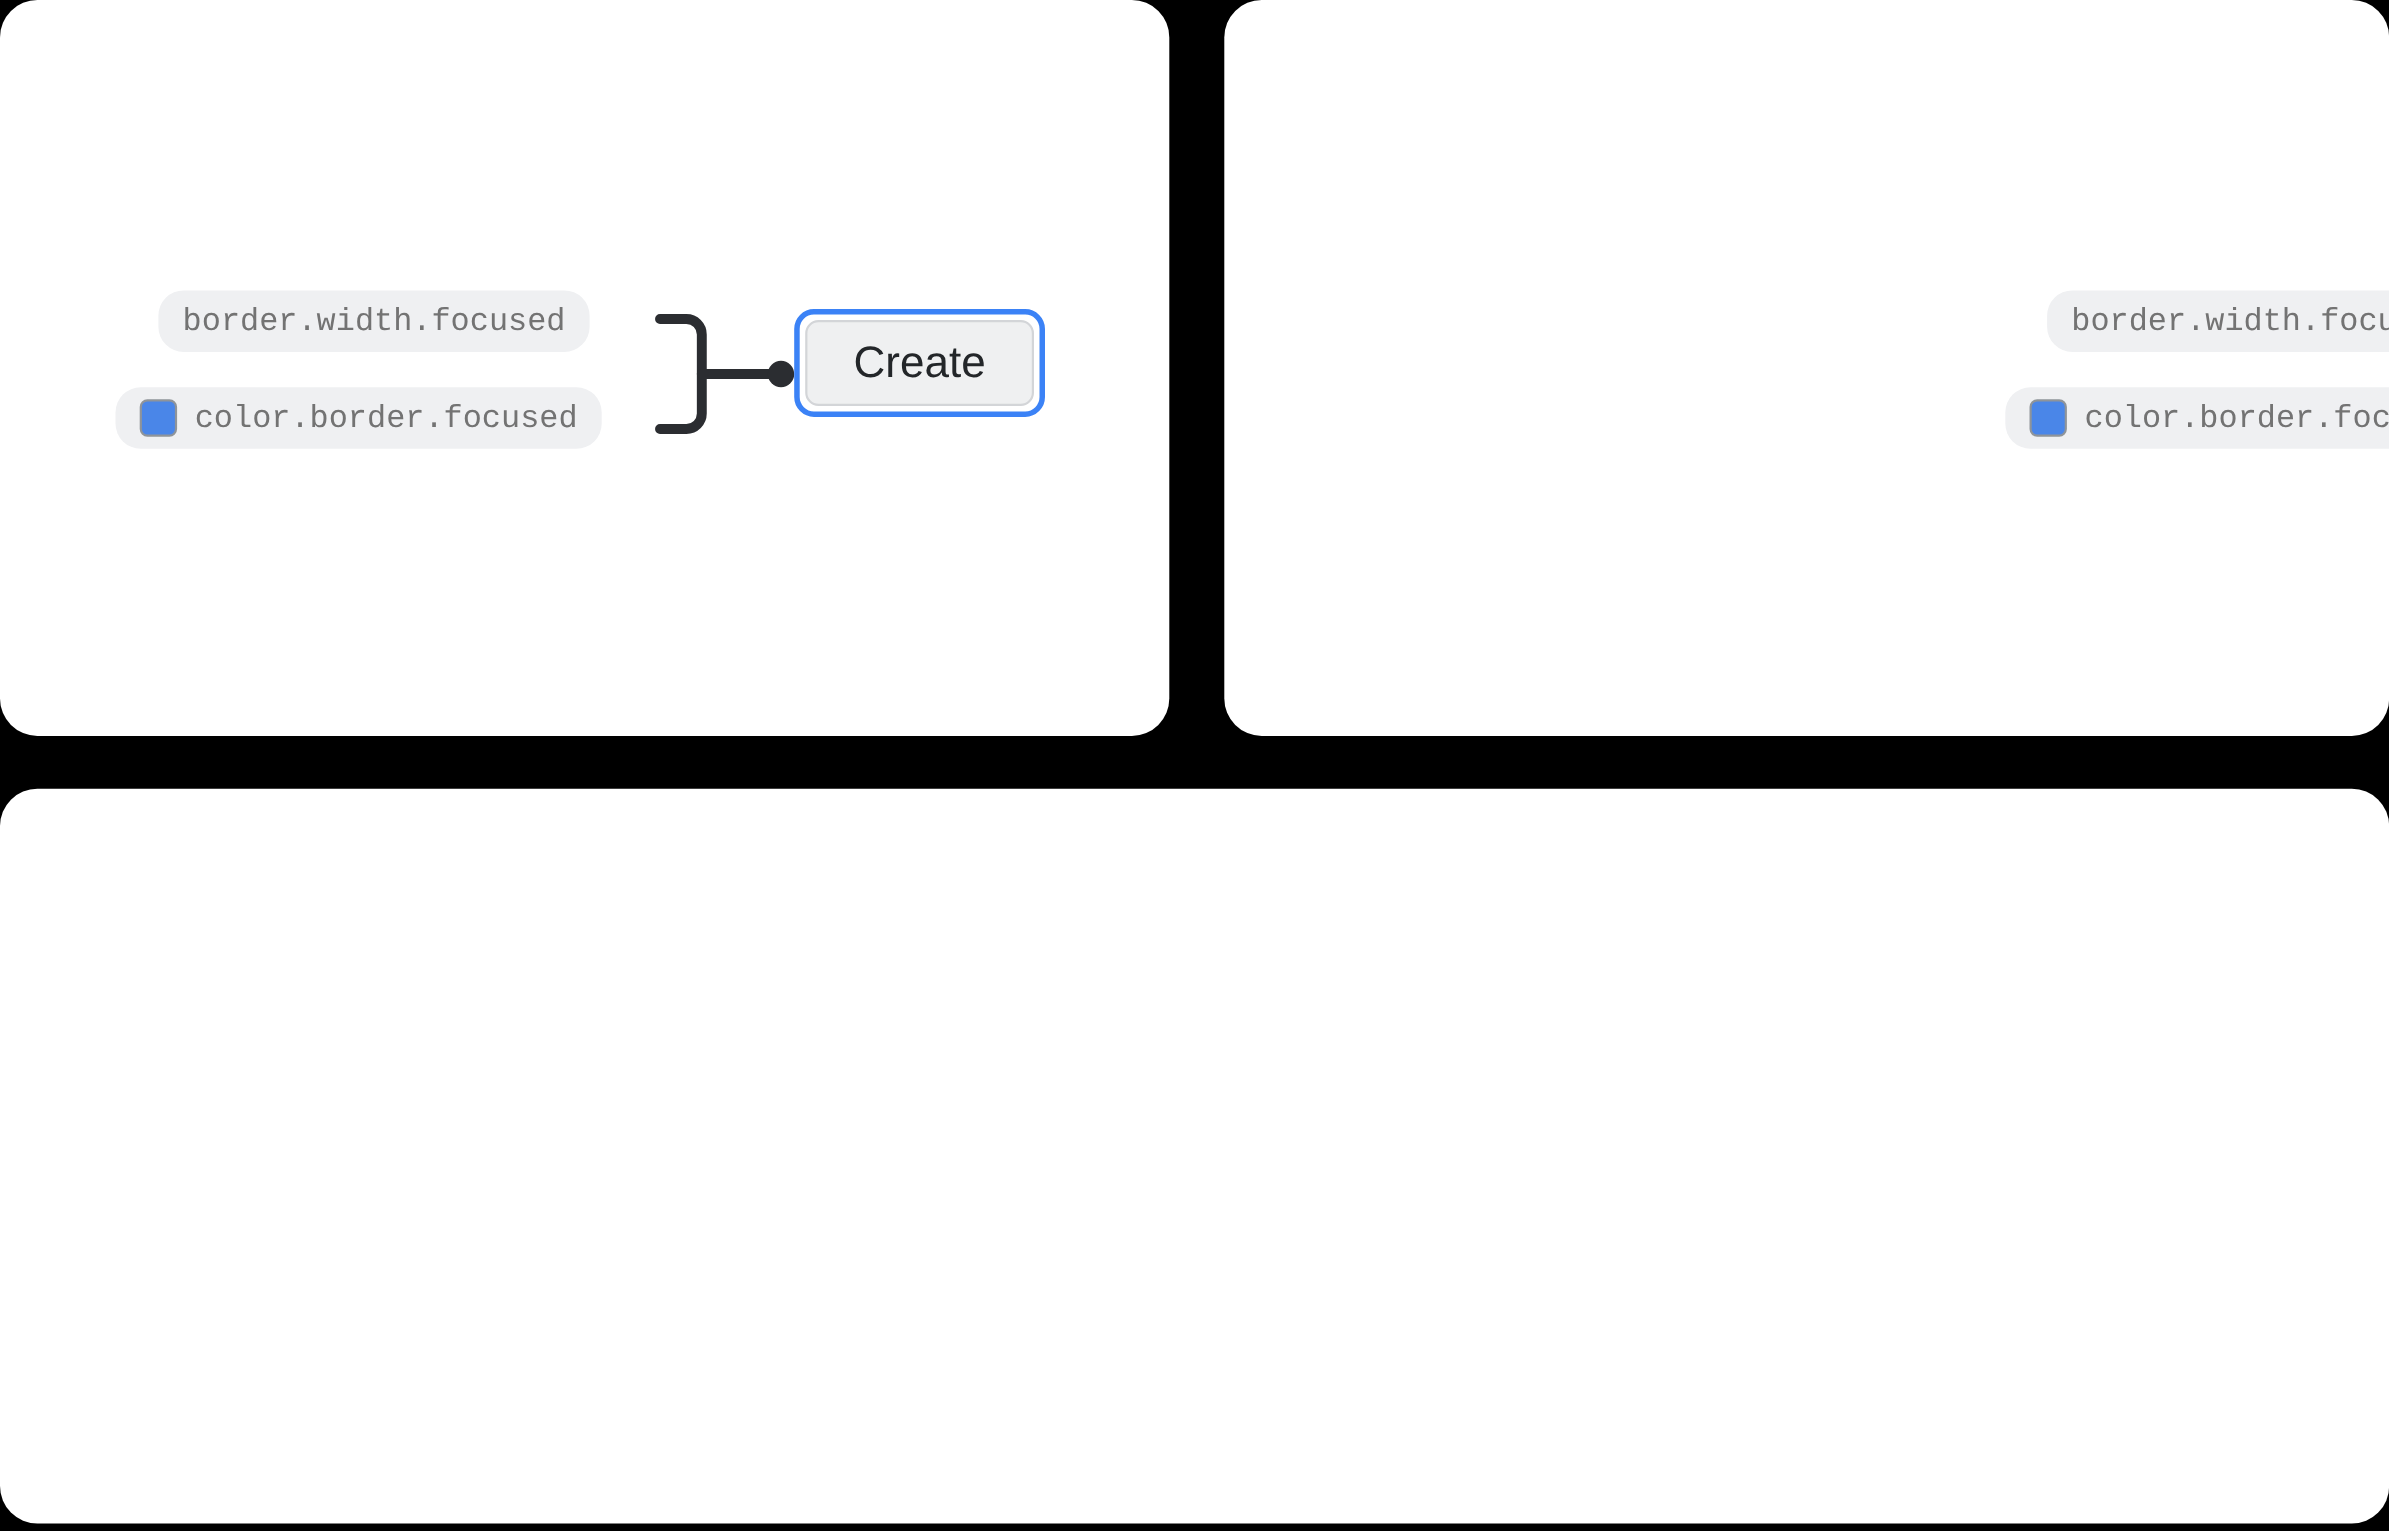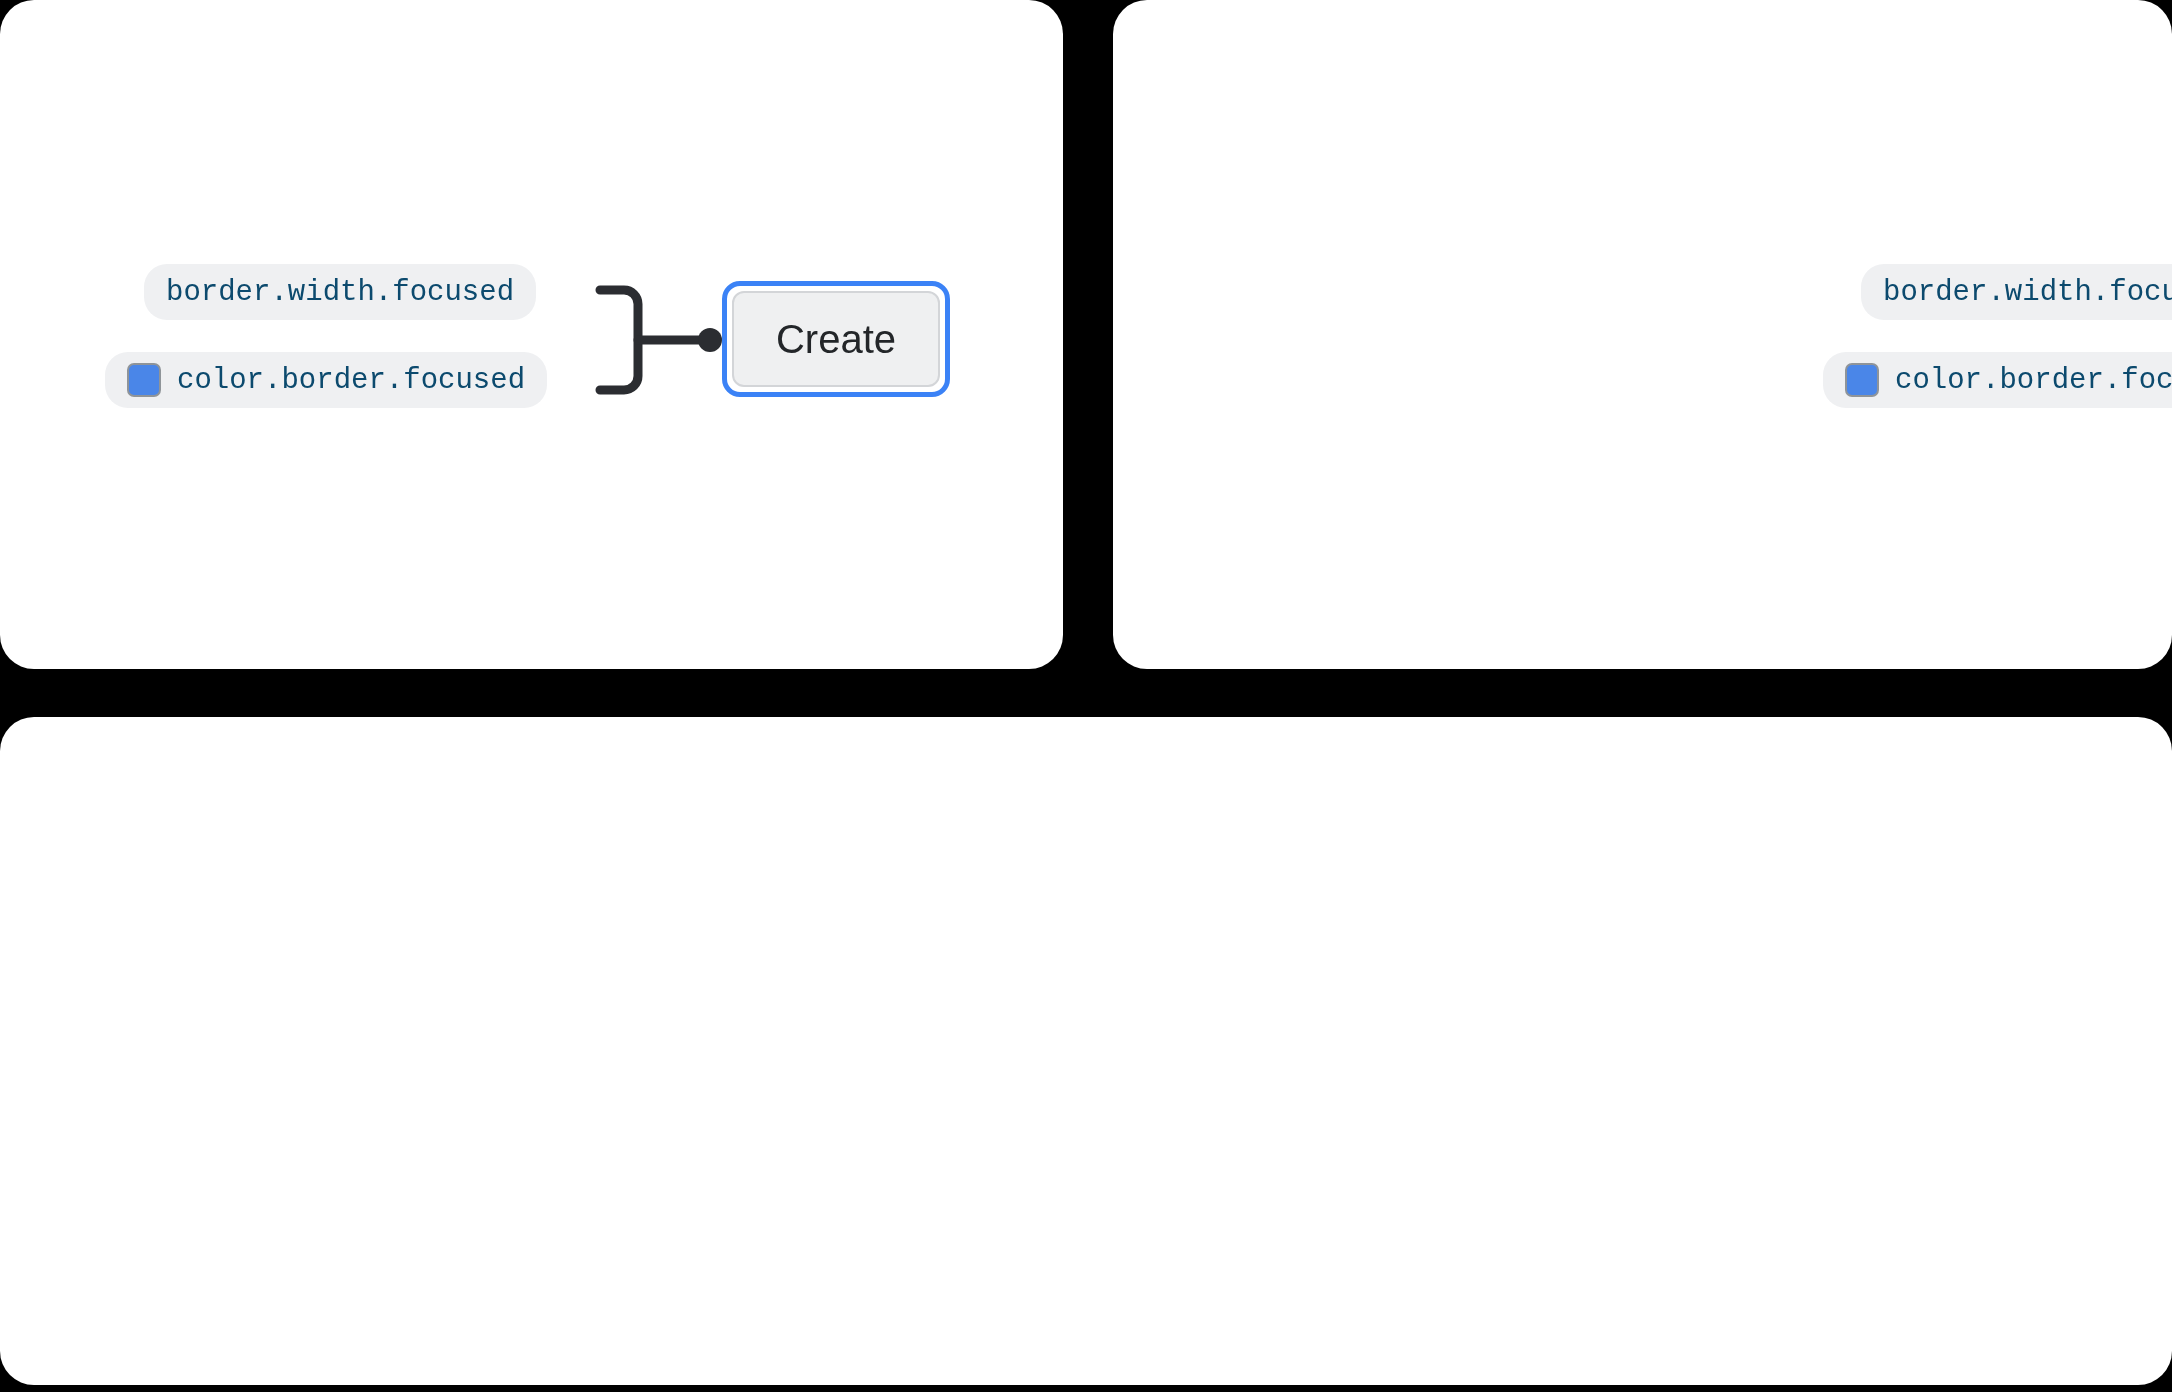--- a/index.html
+++ b/index.html
@@ -34,21 +34,21 @@
   .chip {
     position: absolute;
     display: flex;
     align-items: center;
     height: 56px;
     background: #eff0f2;
     border-radius: 23px;
     padding: 0 22px;
     font-family: "Liberation Mono", "DejaVu Sans Mono", monospace;
     font-size: 29px;
-    color: #0c4a6e;
+    color: #737373;
     letter-spacing: 0px;
     white-space: nowrap;
   }
   .chip .swatch {
     width: 34px;
     height: 34px;
     border-radius: 7px;
     border: 2px solid #8f9499;
     margin-right: 16px;
     flex: 0 0 auto;
@@ -71,21 +71,21 @@
     border: 5px solid #3b82f6;
     border-radius: 18px;
     padding: 5px;
     background: #ffffff;
   }
   .btn-create {
     display: flex;
     align-items: center;
     justify-content: center;
     width: 208px;
-    height: 96px;
+    height: 78px;
     background: #eff0f1;
     border: 2px solid #d3d5d8;
     border-radius: 12px;
     font-family: "Liberation Sans", sans-serif;
     font-size: 40px;
     color: #232629;
   }
 </style>
 </head>
 <body>

